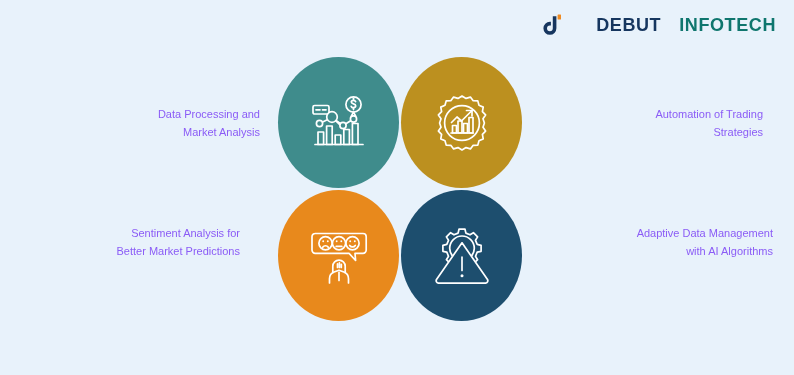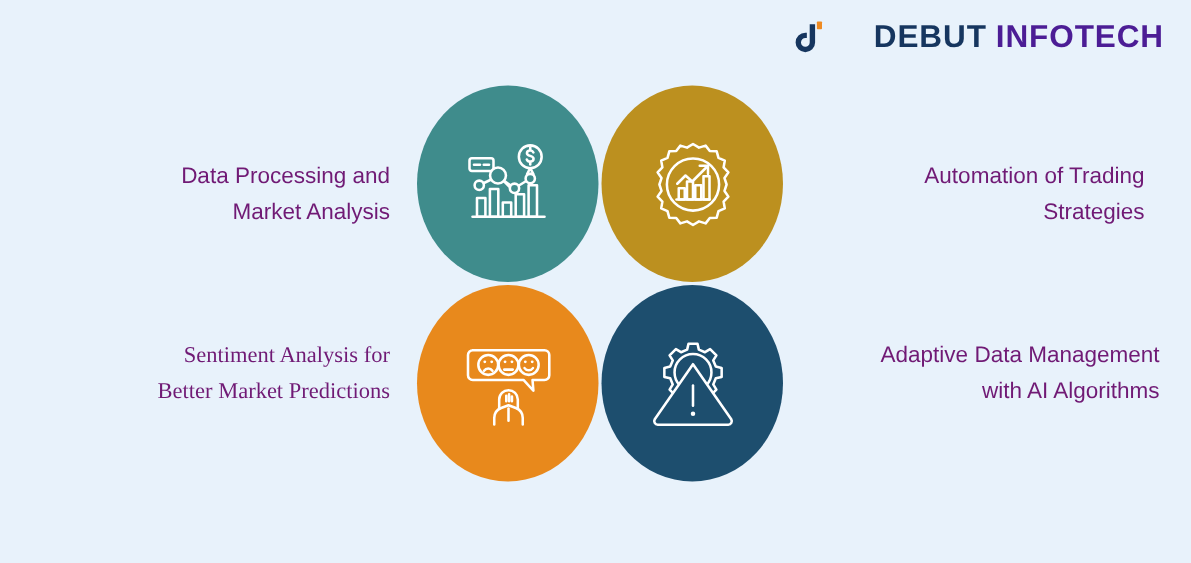--- a/index.html
+++ b/index.html
@@ -27,28 +27,28 @@
   }
   .logo-mark {
     width:24px;
     height:24px;
     position:relative;
     flex:0 0 auto;
   }
   .logo-wordmark {
     display:flex;
     align-items:baseline;
-    gap:6px;
-    font-size:21px;
+    gap:18px;
+    font-size:18px;
     font-weight:bold;
     letter-spacing:0.6px;
     padding-left:26px;
   }
   .logo-debut  { color:#16365f; }
-  .logo-infotech { color:#4c1d95; }
+  .logo-infotech { color:#0f766e; }
 
   
   .cluster {
     position:absolute;
     left:278px;
     top:57px;
     width:244px;
     height:262px;
   }
   .bubble {
@@ -63,30 +63,30 @@
   .bubble.tl { left:0;     top:0;    background:#3f8c8c; }
   .bubble.tr { left:123px; top:0;    background:#bc901f; }
   .bubble.bl { left:0;     top:133px;background:#e8891c; }
   .bubble.br { left:123px; top:133px;background:#1d4e6e; }
 
   .bubble svg { display:block; }
 
   
   .label {
     position:absolute;
-    font-size:15px;
+    font-size:11px;
     line-height:1.62;
-    color:#701a75;
+    color:#8b5cf6;
     white-space:pre-line;
   }
   .label.left  { text-align:right; }
   .label.right { text-align:right; }
 
   .label-tl { right:534px; top:106px; width:210px; }
-  .label-bl { right:534px; top:225px; width:230px;font-family:Liberation Serif, serif; }
+  .label-bl { right:554px; top:225px; width:230px; }
   .label-tr { left:533px;  top:106px; width:230px; }
   .label-br { left:533px;  top:225px; width:240px; }
 </style>
 </head>
 <body>
 
 <div class="logo">
   <span class="logo-mark">
     <svg width="24" height="24" viewBox="0 0 24 24">
       <path d="M17.4 3.2 v12.1 a6.5 6.5 0 1 1 -6.5 -6.5 h1.0 a0.1 0.1 0 0 1 0 0 v3.6 h-1.0 a2.9 2.9 0 1 0 2.9 2.9 V3.2 z" fill="#16365f"></path>

